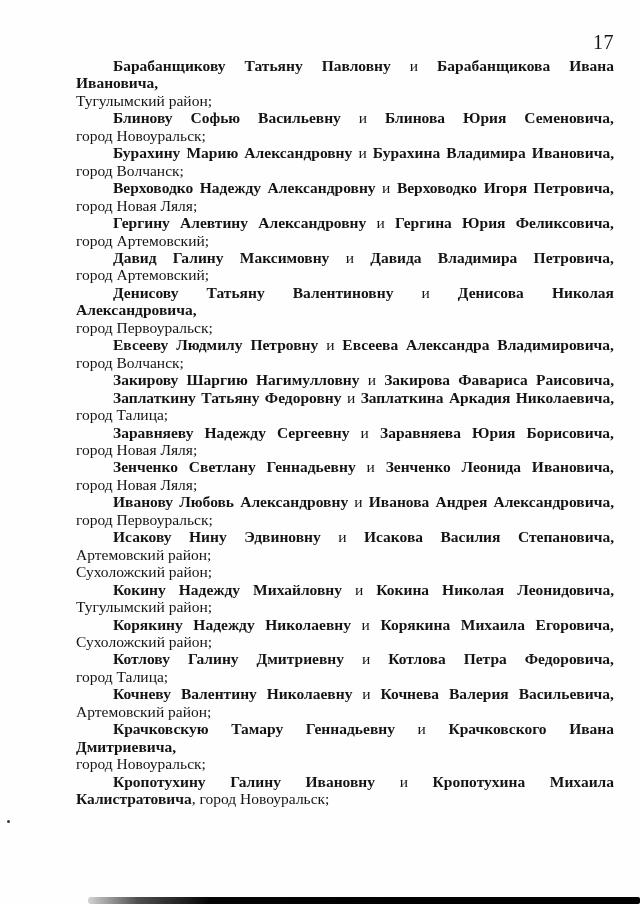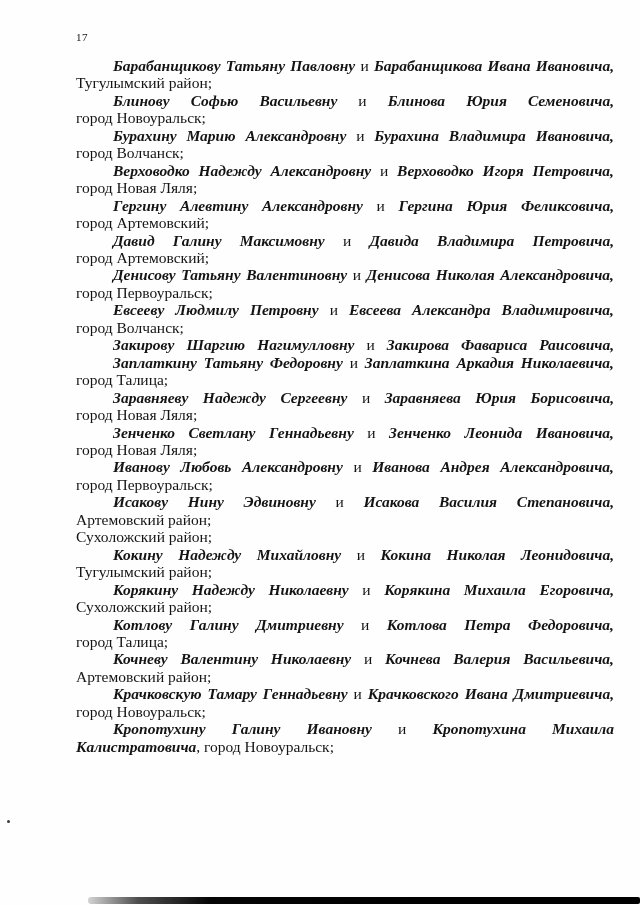--- a/index.html
+++ b/index.html
@@ -11,41 +11,41 @@
   }
   .page {
     position: relative;
     width: 640px; height: 905px;
     background: #fefefe;
     color: #141414;
   }
   .pageno {
     position: absolute;
     top: 31px; left: 76px; width: 538px;
-    text-align: left;
-    font-size: 11px;
+    text-align: right;
+    font-size: 20px;
     letter-spacing: 0.5px;
   }
   .content {
     position: absolute;
     left: 76px; top: 57px; width: 538px;
     font-size: 15.5px;
     line-height: 17.45px;
   }
   .entry { margin: 0; padding: 0; }
   .line1 {
     display: block;
     text-indent: 37px;
     text-align: justify;
     text-align-last: justify;
     -moz-text-align-last: justify;
     white-space: normal;
   }
   .line2 { display: block; text-align: left; }
-  b.nm { font-weight: bold; font-style: italic; }
+  b.nm { font-weight: bold; }
   .artifact-dot {
     position: absolute;
     left: 7px; top: 820px;
     width: 3px; height: 3px;
     border-radius: 50%;
     background: #3a3a3a;
   }
   .scan-edge {
     position: absolute;
     left: 88px; right: 0; bottom: 1px;

